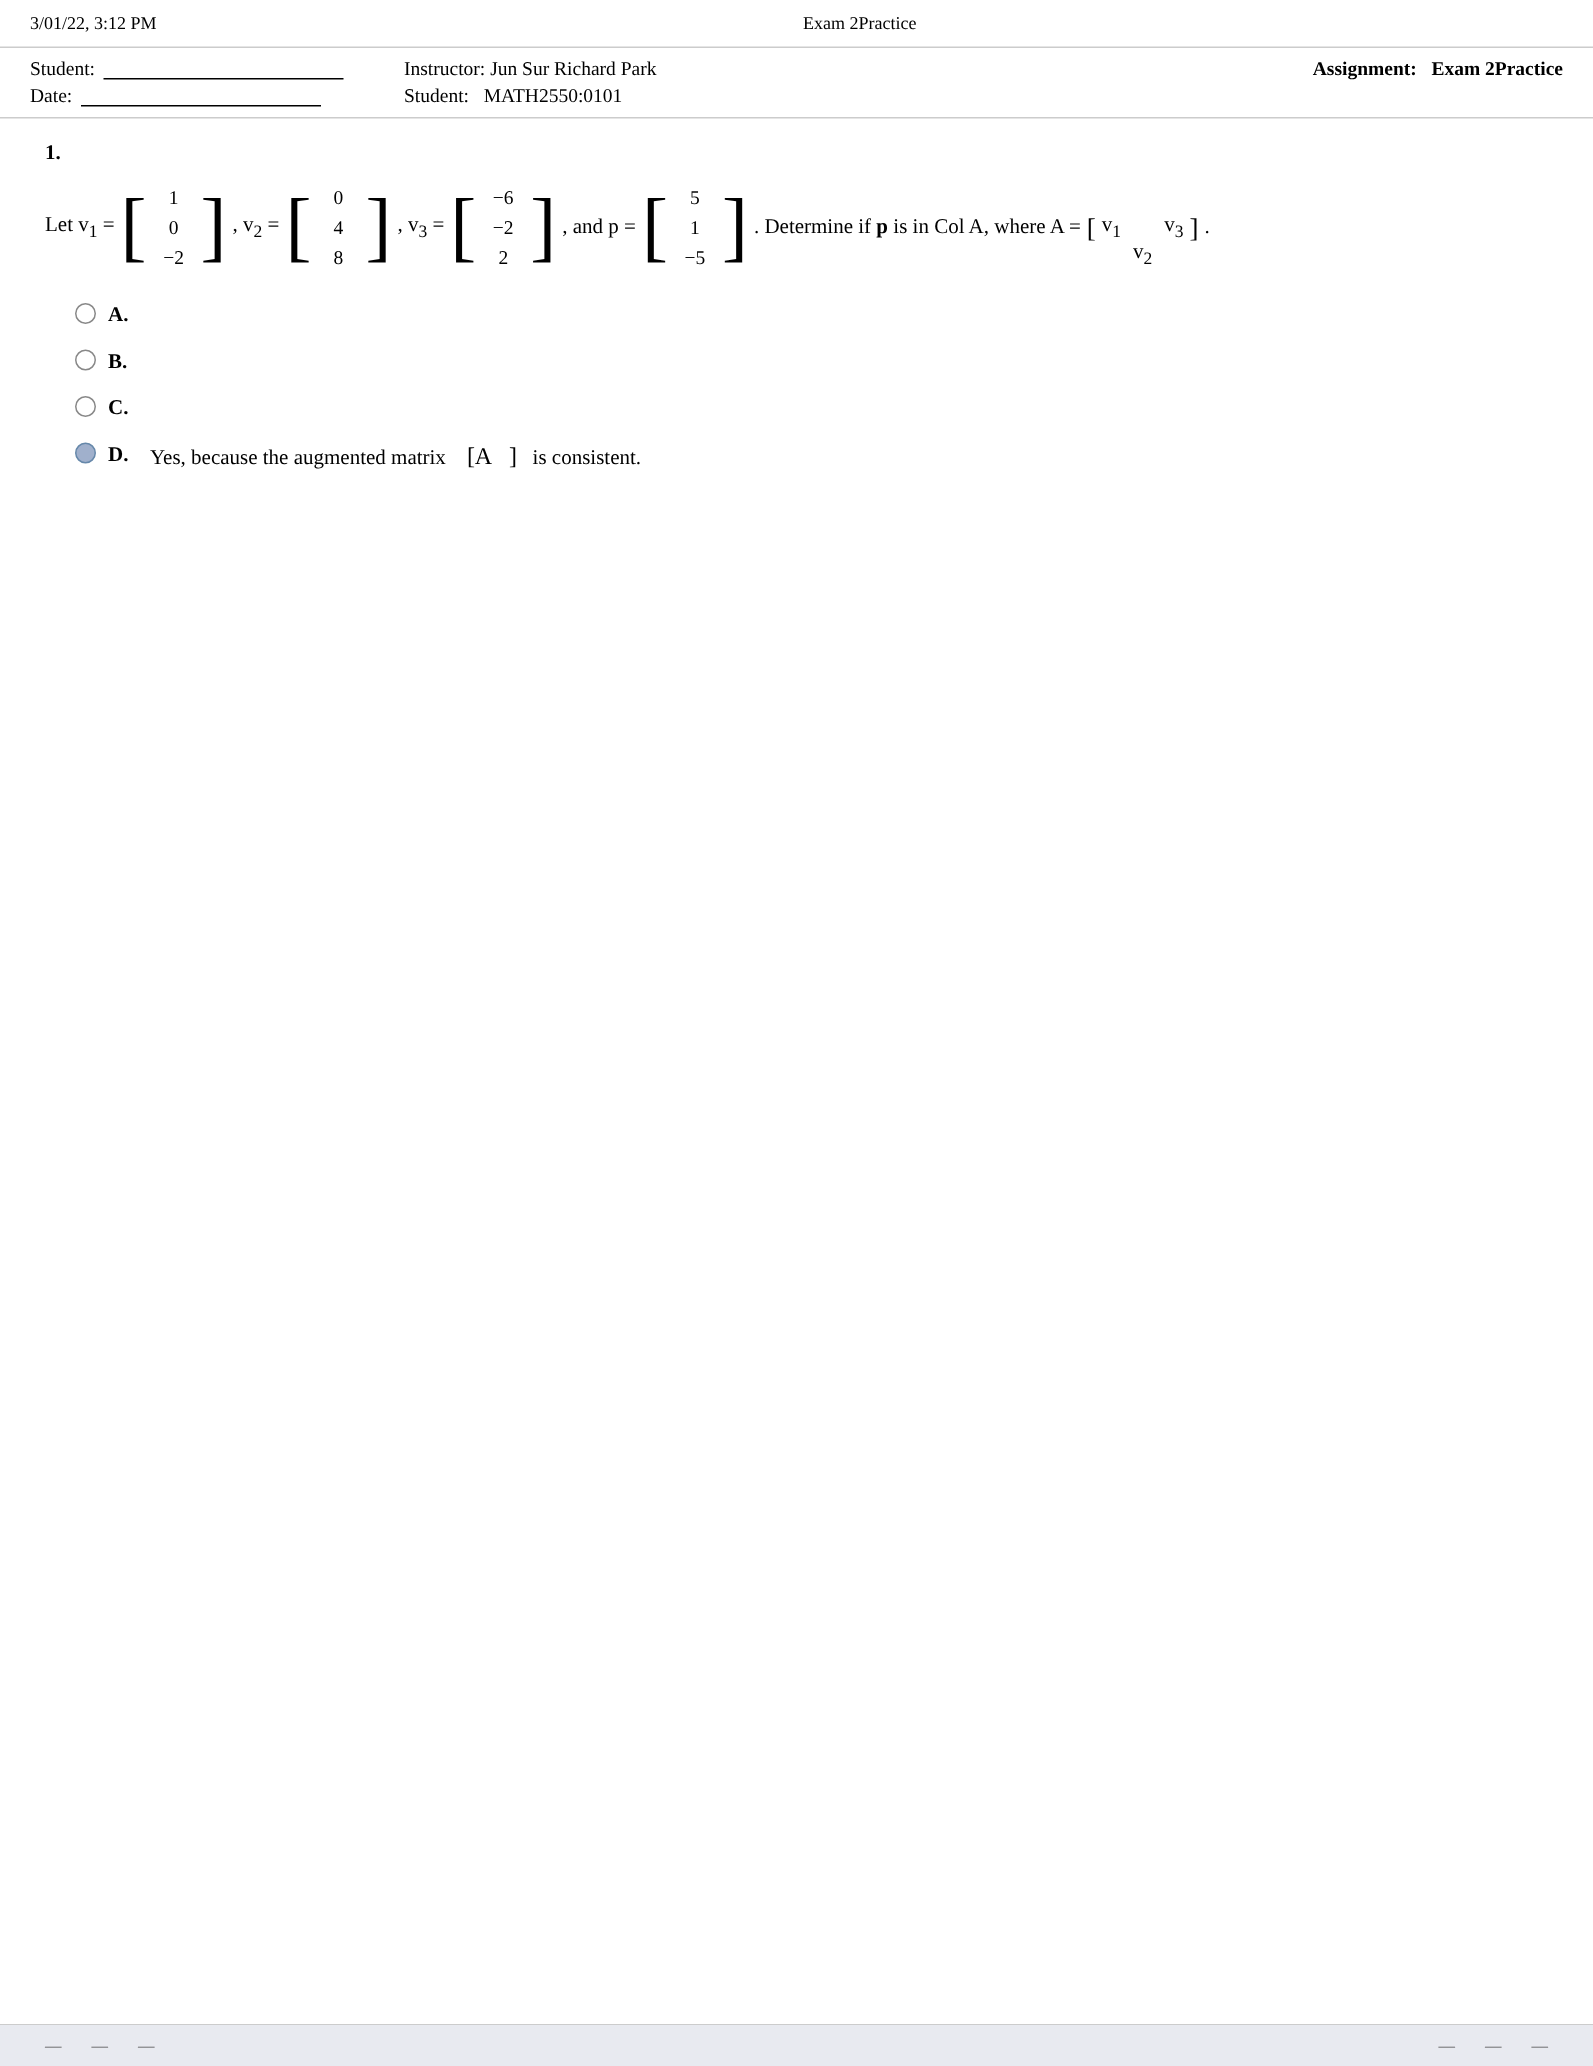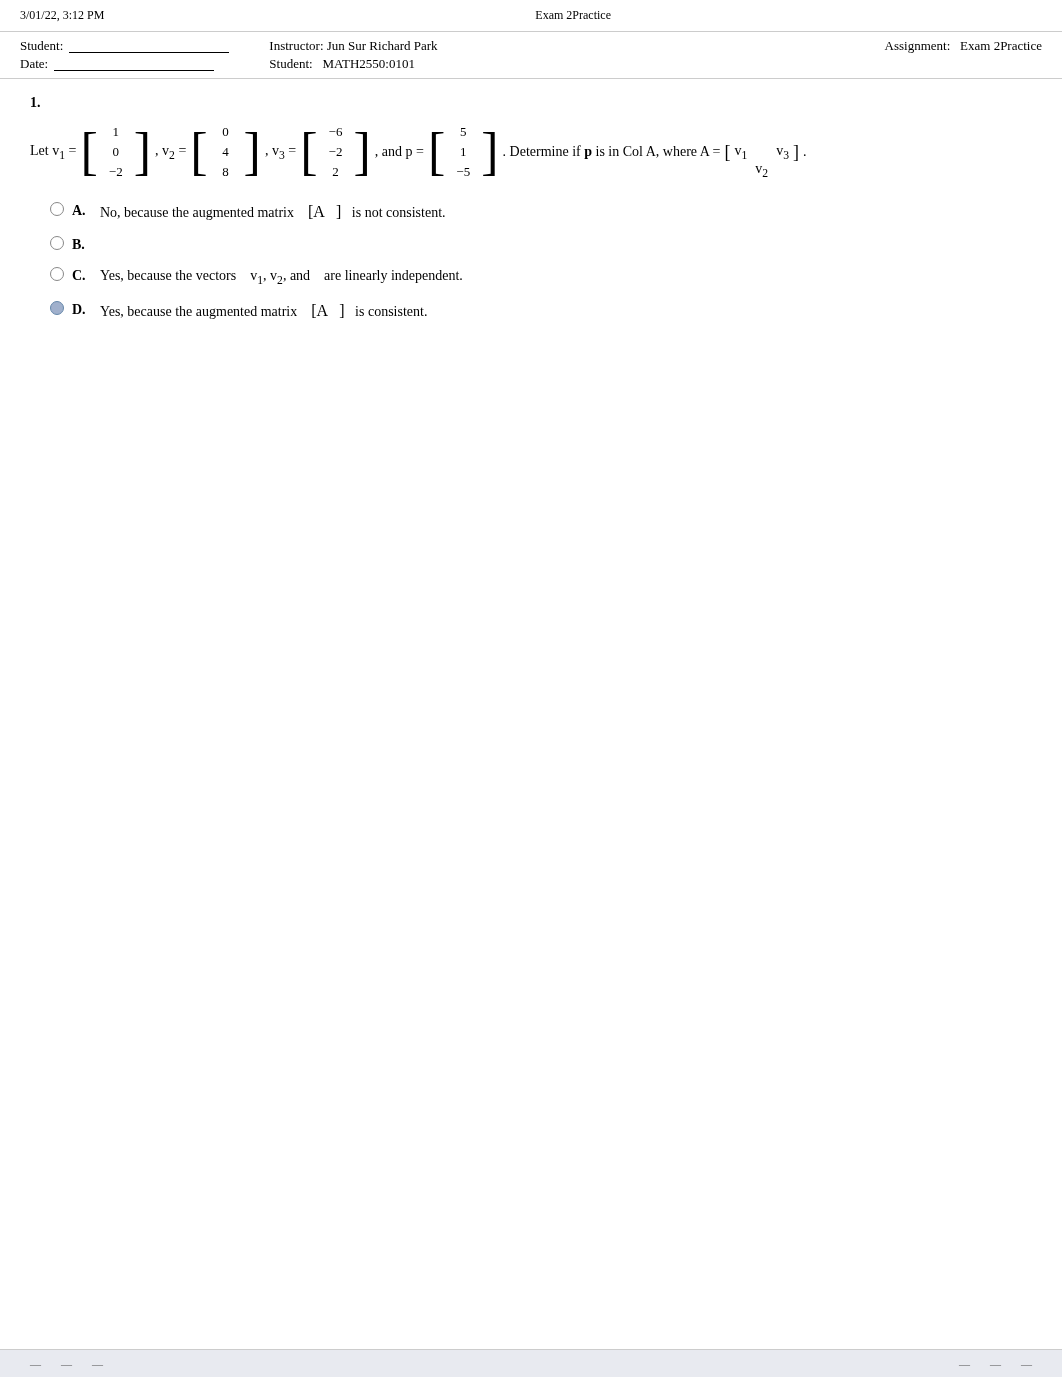--- a/index.html
+++ b/index.html
@@ -32,21 +32,21 @@
     .student-section { display: flex; flex-direction: column; gap: 2px; }
     .student-line { display: flex; align-items: center; gap: 6px; }
     .underline-field {
       border-bottom: 1px solid #000;
       width: 160px;
       display: inline-block;
       height: 14px;
     }
 
     .instructor-section { display: flex; flex-direction: column; gap: 2px; justify-content: center; }
-    .assignment-section { display: flex; flex-direction: column; gap: 2px; margin-left: auto; }
+    .assignment-section { display: flex; flex-direction: column; gap: 2px; margin-left: auto; font-weight: bold; }
 
     .main-content {
       padding: 16px 30px;
     }
 
     .question-number {
       font-size: 14px;
       font-weight: bold;
       margin-bottom: 10px;
     }
@@ -290,40 +290,30 @@
       <span> .</span>
     </div>
   </div>
 
 
   <ul class="options-list">
 
     <li class="option-item">
       <div class="option-radio"></div>
       <span class="option-label">A.</span>
-      <span>
-        No, because the augmented matrix &nbsp;&nbsp;
-        <span class="bracket-inline">[A &nbsp; ]</span>
-        &nbsp; is not consistent.
-      </span>
     </li>
 
     <li class="option-item">
       <div class="option-radio"></div>
       <span class="option-label">B.</span>
     </li>
 
     <li class="option-item">
       <div class="option-radio"></div>
       <span class="option-label">C.</span>
-      <span>
-        Yes, because the vectors &nbsp;&nbsp;
-        v<sub>1</sub>, v<sub>2</sub>, and &nbsp;&nbsp;
-        are linearly independent.
-      </span>
     </li>
 
     <li class="option-item">
       <div class="option-radio selected"></div>
       <span class="option-label">D.</span>
       <span>
         Yes, because the augmented matrix &nbsp;&nbsp;
         <span class="bracket-inline">[A &nbsp; ]</span>
         &nbsp; is consistent.
       </span>

